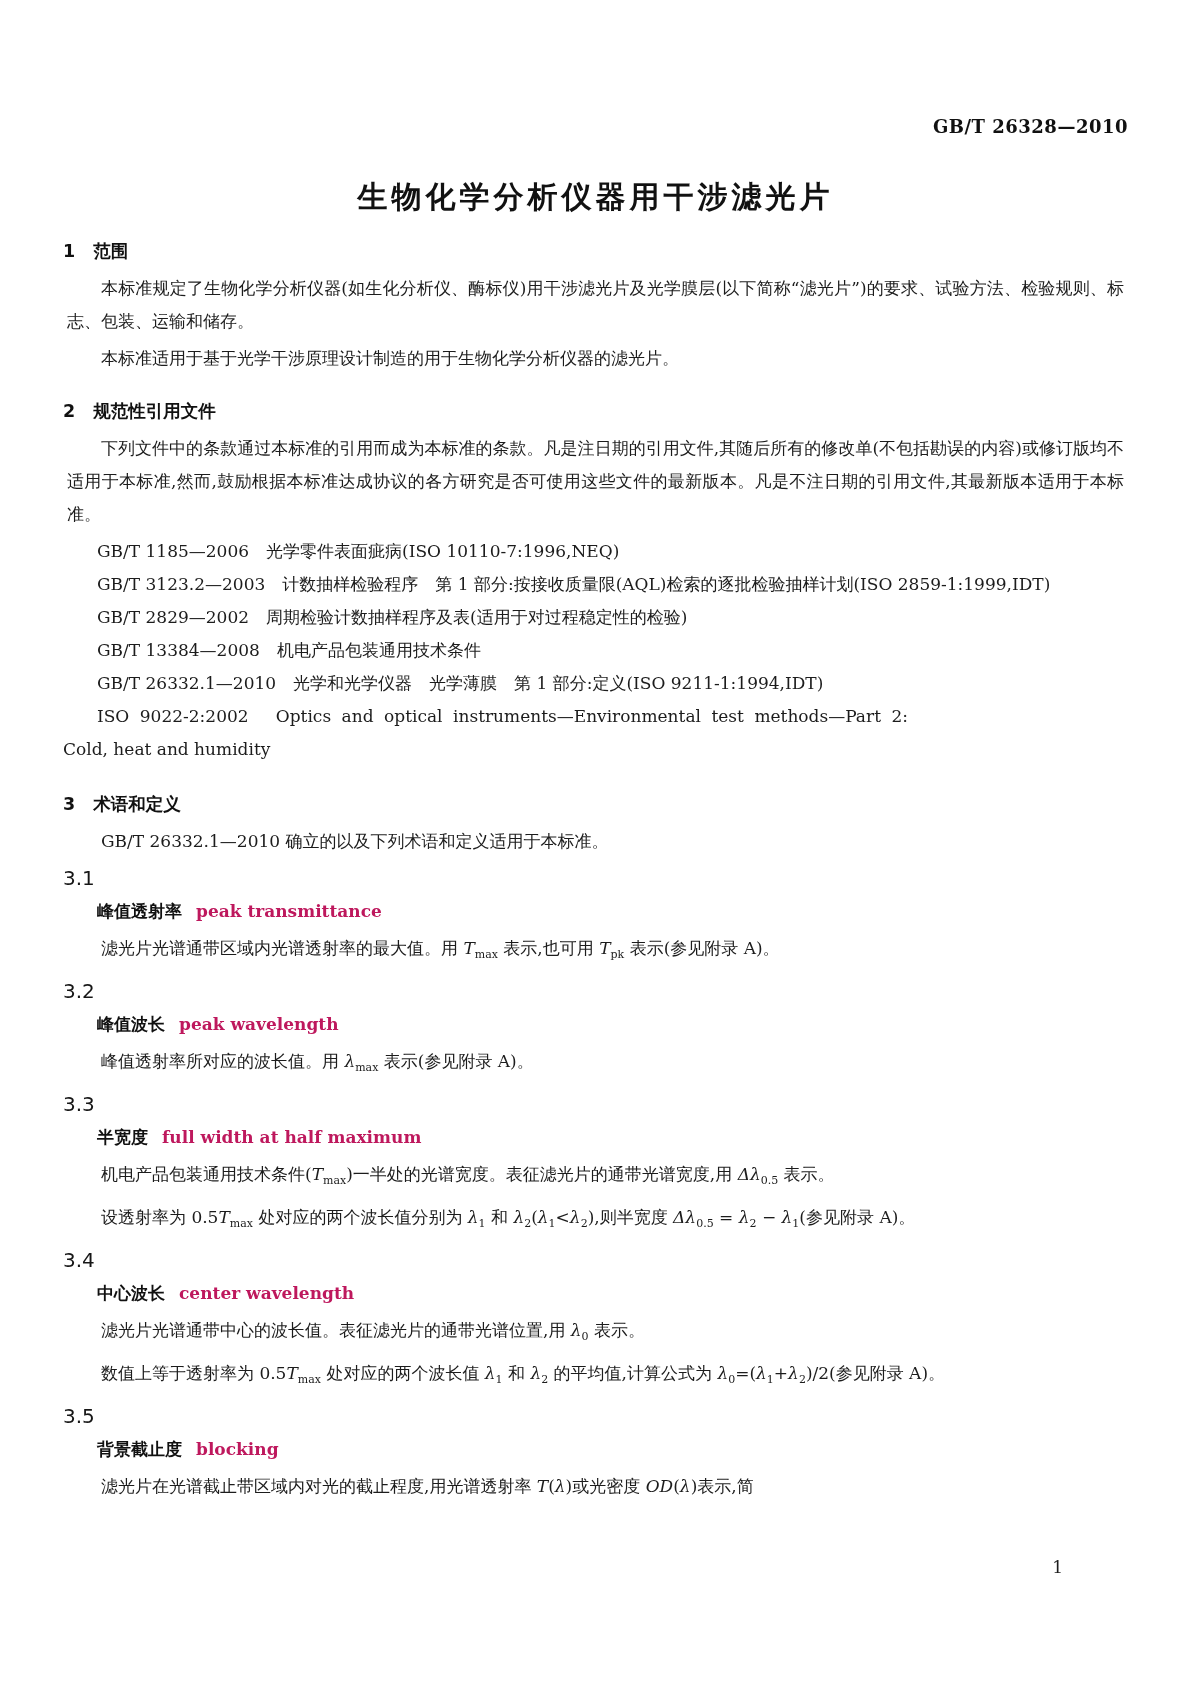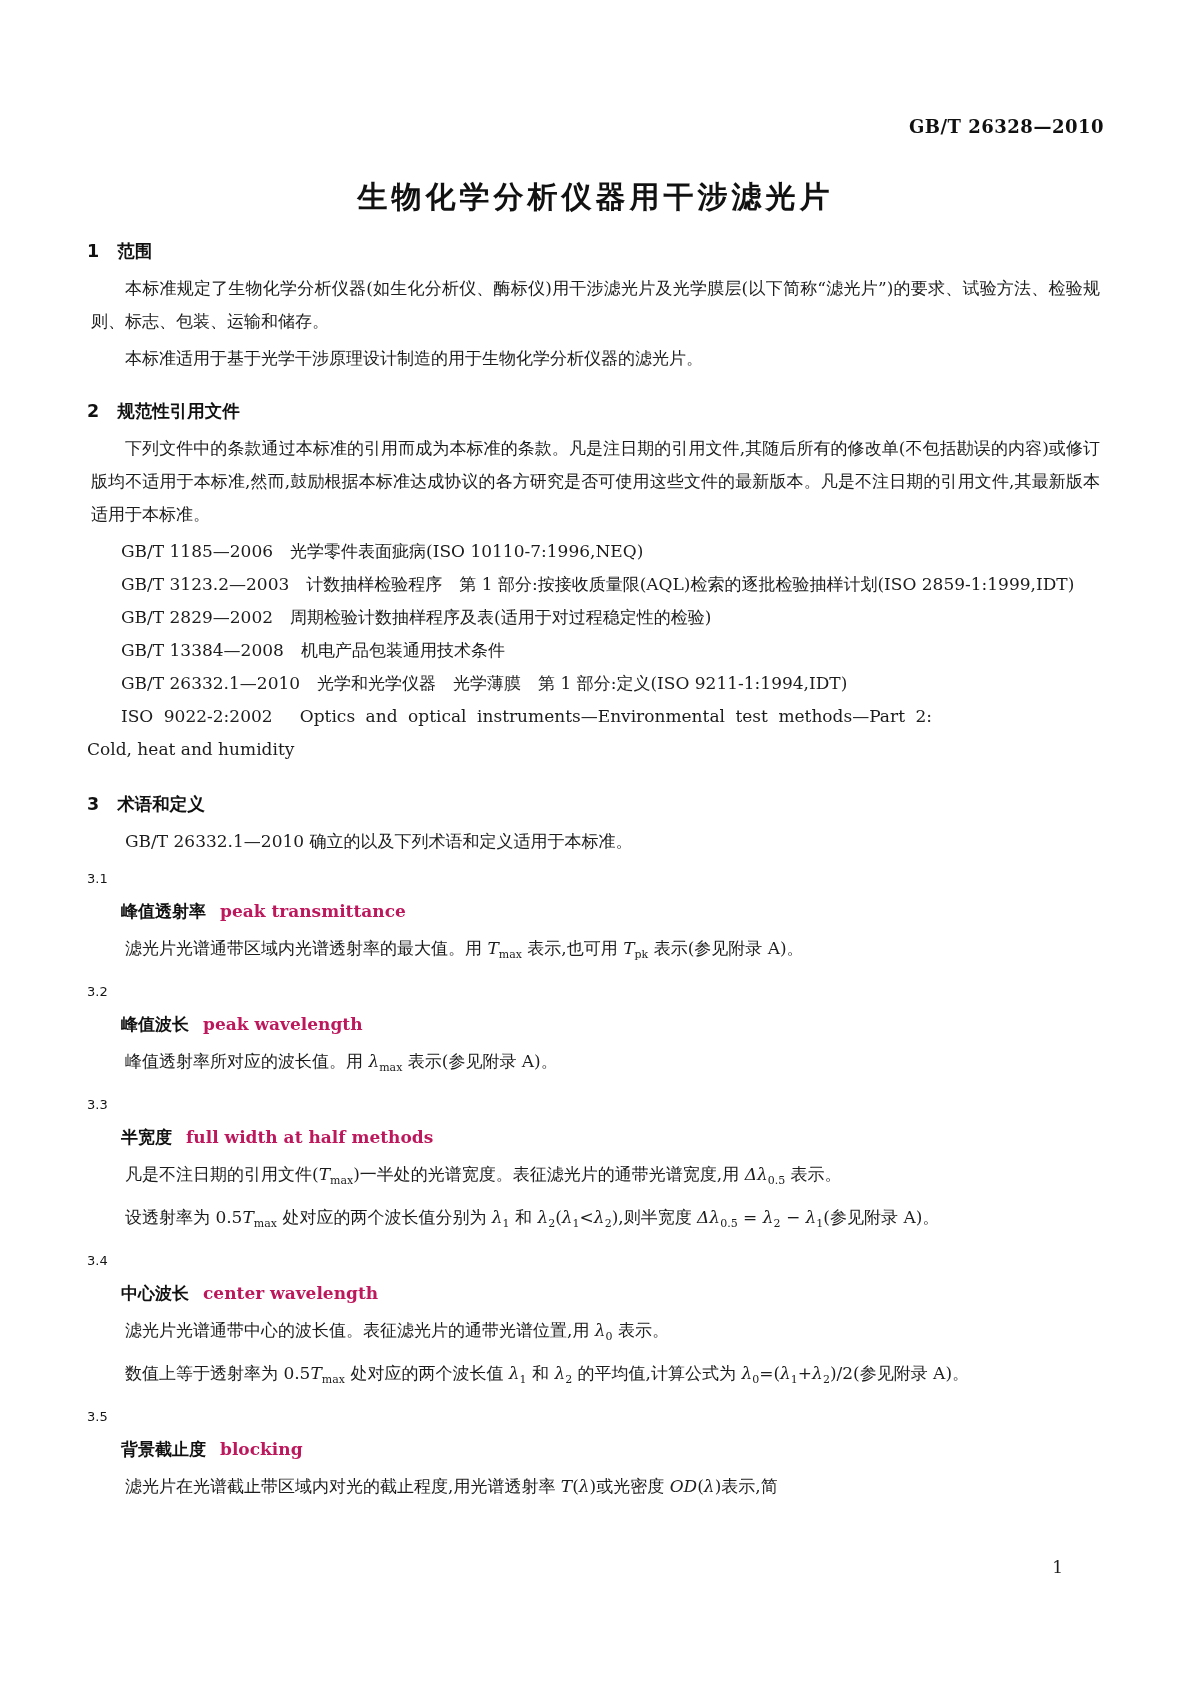--- a/index.html
+++ b/index.html
@@ -1,20 +1,20 @@
 <!DOCTYPE html>
 <html><head>
 <meta charset="utf-8">
 <style>
   * { box-sizing: border-box; }
   html, body { margin: 0; padding: 0; background: #9a9a9a; }
   .page {
     width: 1191px; height: 1684px; margin: 0 auto; position: relative;
     background: #ffffff; color: #1c1c1c; overflow: hidden;
-    padding: 0 87px;
+    padding: 0 63px;
     font-family: "DejaVu Serif", "Liberation Serif", serif;
     font-size: 17px; line-height: 33px;
   }
   .doc-code {
     padding-top: 110px; text-align: right;
     font-weight: bold; font-size: 18px; letter-spacing: 0.5px; color: #111;
   }
   .doc-title {
     margin: 32px 0 0 0; text-align: center;
     font-family: "DejaVu Sans", "Liberation Sans", sans-serif;
@@ -27,21 +27,21 @@
     font-weight: bold; font-size: 17.5px; color: #111;
   }
   .sec-h .sec-title { margin-left: 18px; }
   .s2 .sec-h { margin-top: 20px; }
   .s3 .sec-h { margin-top: 22px; }
   .para { margin: 4px; text-indent: 2em; text-align: justify; }
   .ref { text-indent: 2em; text-align: justify; }
   .ref-en { max-width: 845px; }
   .clause-num {
     font-family: "DejaVu Sans", "Liberation Sans", sans-serif;
-    font-size: 13px; color: #161616;
+    font-size: 20px; color: #161616;
   }
   .term-line { padding-left: 2em; }
   .term-zh {
     font-family: "DejaVu Sans", "Liberation Sans", sans-serif;
     font-weight: bold; color: #111;
   }
   .term-en { font-weight: bold; margin-left: 14px; color: #be185d; }
   .var { font-style: italic; }
   .sub { font-size: 11px; vertical-align: -4px; font-style: normal; }
   .page-num { position: absolute; right: 128px; bottom: 100px; font-size: 17px; }
@@ -96,23 +96,23 @@
       <div class="clause-num">3.2</div>
       <div class="term-line">
         <span class="term-zh">峰值波长</span><span class="term-en">peak wavelength</span>
       </div>
       <p class="para"><span>峰值透射率所对应的波长值。用 </span><span class="var">λ</span><span class="sub">max</span><span> 表示(参见附录 A)。</span></p>
     </div>
 
     <div class="term-block">
       <div class="clause-num">3.3</div>
       <div class="term-line">
-        <span class="term-zh">半宽度</span><span class="term-en">full width at half methods</span>
+        <span class="term-zh">半宽度</span><span class="term-en">full width at half maximum</span>
       </div>
-      <p class="para"><span>凡是不注日期的引用文件(</span><span class="var">T</span><span class="sub">max</span><span>)一半处的光谱宽度。表征滤光片的通带光谱宽度,用 </span><span class="var">Δλ</span><span class="sub">0.5</span><span> 表示。</span></p>
+      <p class="para"><span>机电产品包装通用技术条件(</span><span class="var">T</span><span class="sub">max</span><span>)一半处的光谱宽度。表征滤光片的通带光谱宽度,用 </span><span class="var">Δλ</span><span class="sub">0.5</span><span> 表示。</span></p>
       <p class="para"><span>设透射率为 0.5</span><span class="var">T</span><span class="sub">max</span><span> 处对应的两个波长值分别为 </span><span class="var">λ</span><span class="sub">1</span><span> 和 </span><span class="var">λ</span><span class="sub">2</span><span>(</span><span class="var">λ</span><span class="sub">1</span><span>&lt;</span><span class="var">λ</span><span class="sub">2</span><span>),则半宽度 </span><span class="var">Δλ</span><span class="sub">0.5</span><span> = </span><span class="var">λ</span><span class="sub">2</span><span> − </span><span class="var">λ</span><span class="sub">1</span><span>(参见附录 A)。</span></p>
     </div>
 
     <div class="term-block">
       <div class="clause-num">3.4</div>
       <div class="term-line">
         <span class="term-zh">中心波长</span><span class="term-en">center wavelength</span>
       </div>
       <p class="para"><span>滤光片光谱通带中心的波长值。表征滤光片的通带光谱位置,用 </span><span class="var">λ</span><span class="sub">0</span><span> 表示。</span></p>
       <p class="para"><span>数值上等于透射率为 0.5</span><span class="var">T</span><span class="sub">max</span><span> 处对应的两个波长值 </span><span class="var">λ</span><span class="sub">1</span><span> 和 </span><span class="var">λ</span><span class="sub">2</span><span> 的平均值,计算公式为 </span><span class="var">λ</span><span class="sub">0</span><span>=(</span><span class="var">λ</span><span class="sub">1</span><span>+</span><span class="var">λ</span><span class="sub">2</span><span>)/2(参见附录 A)。</span></p>

